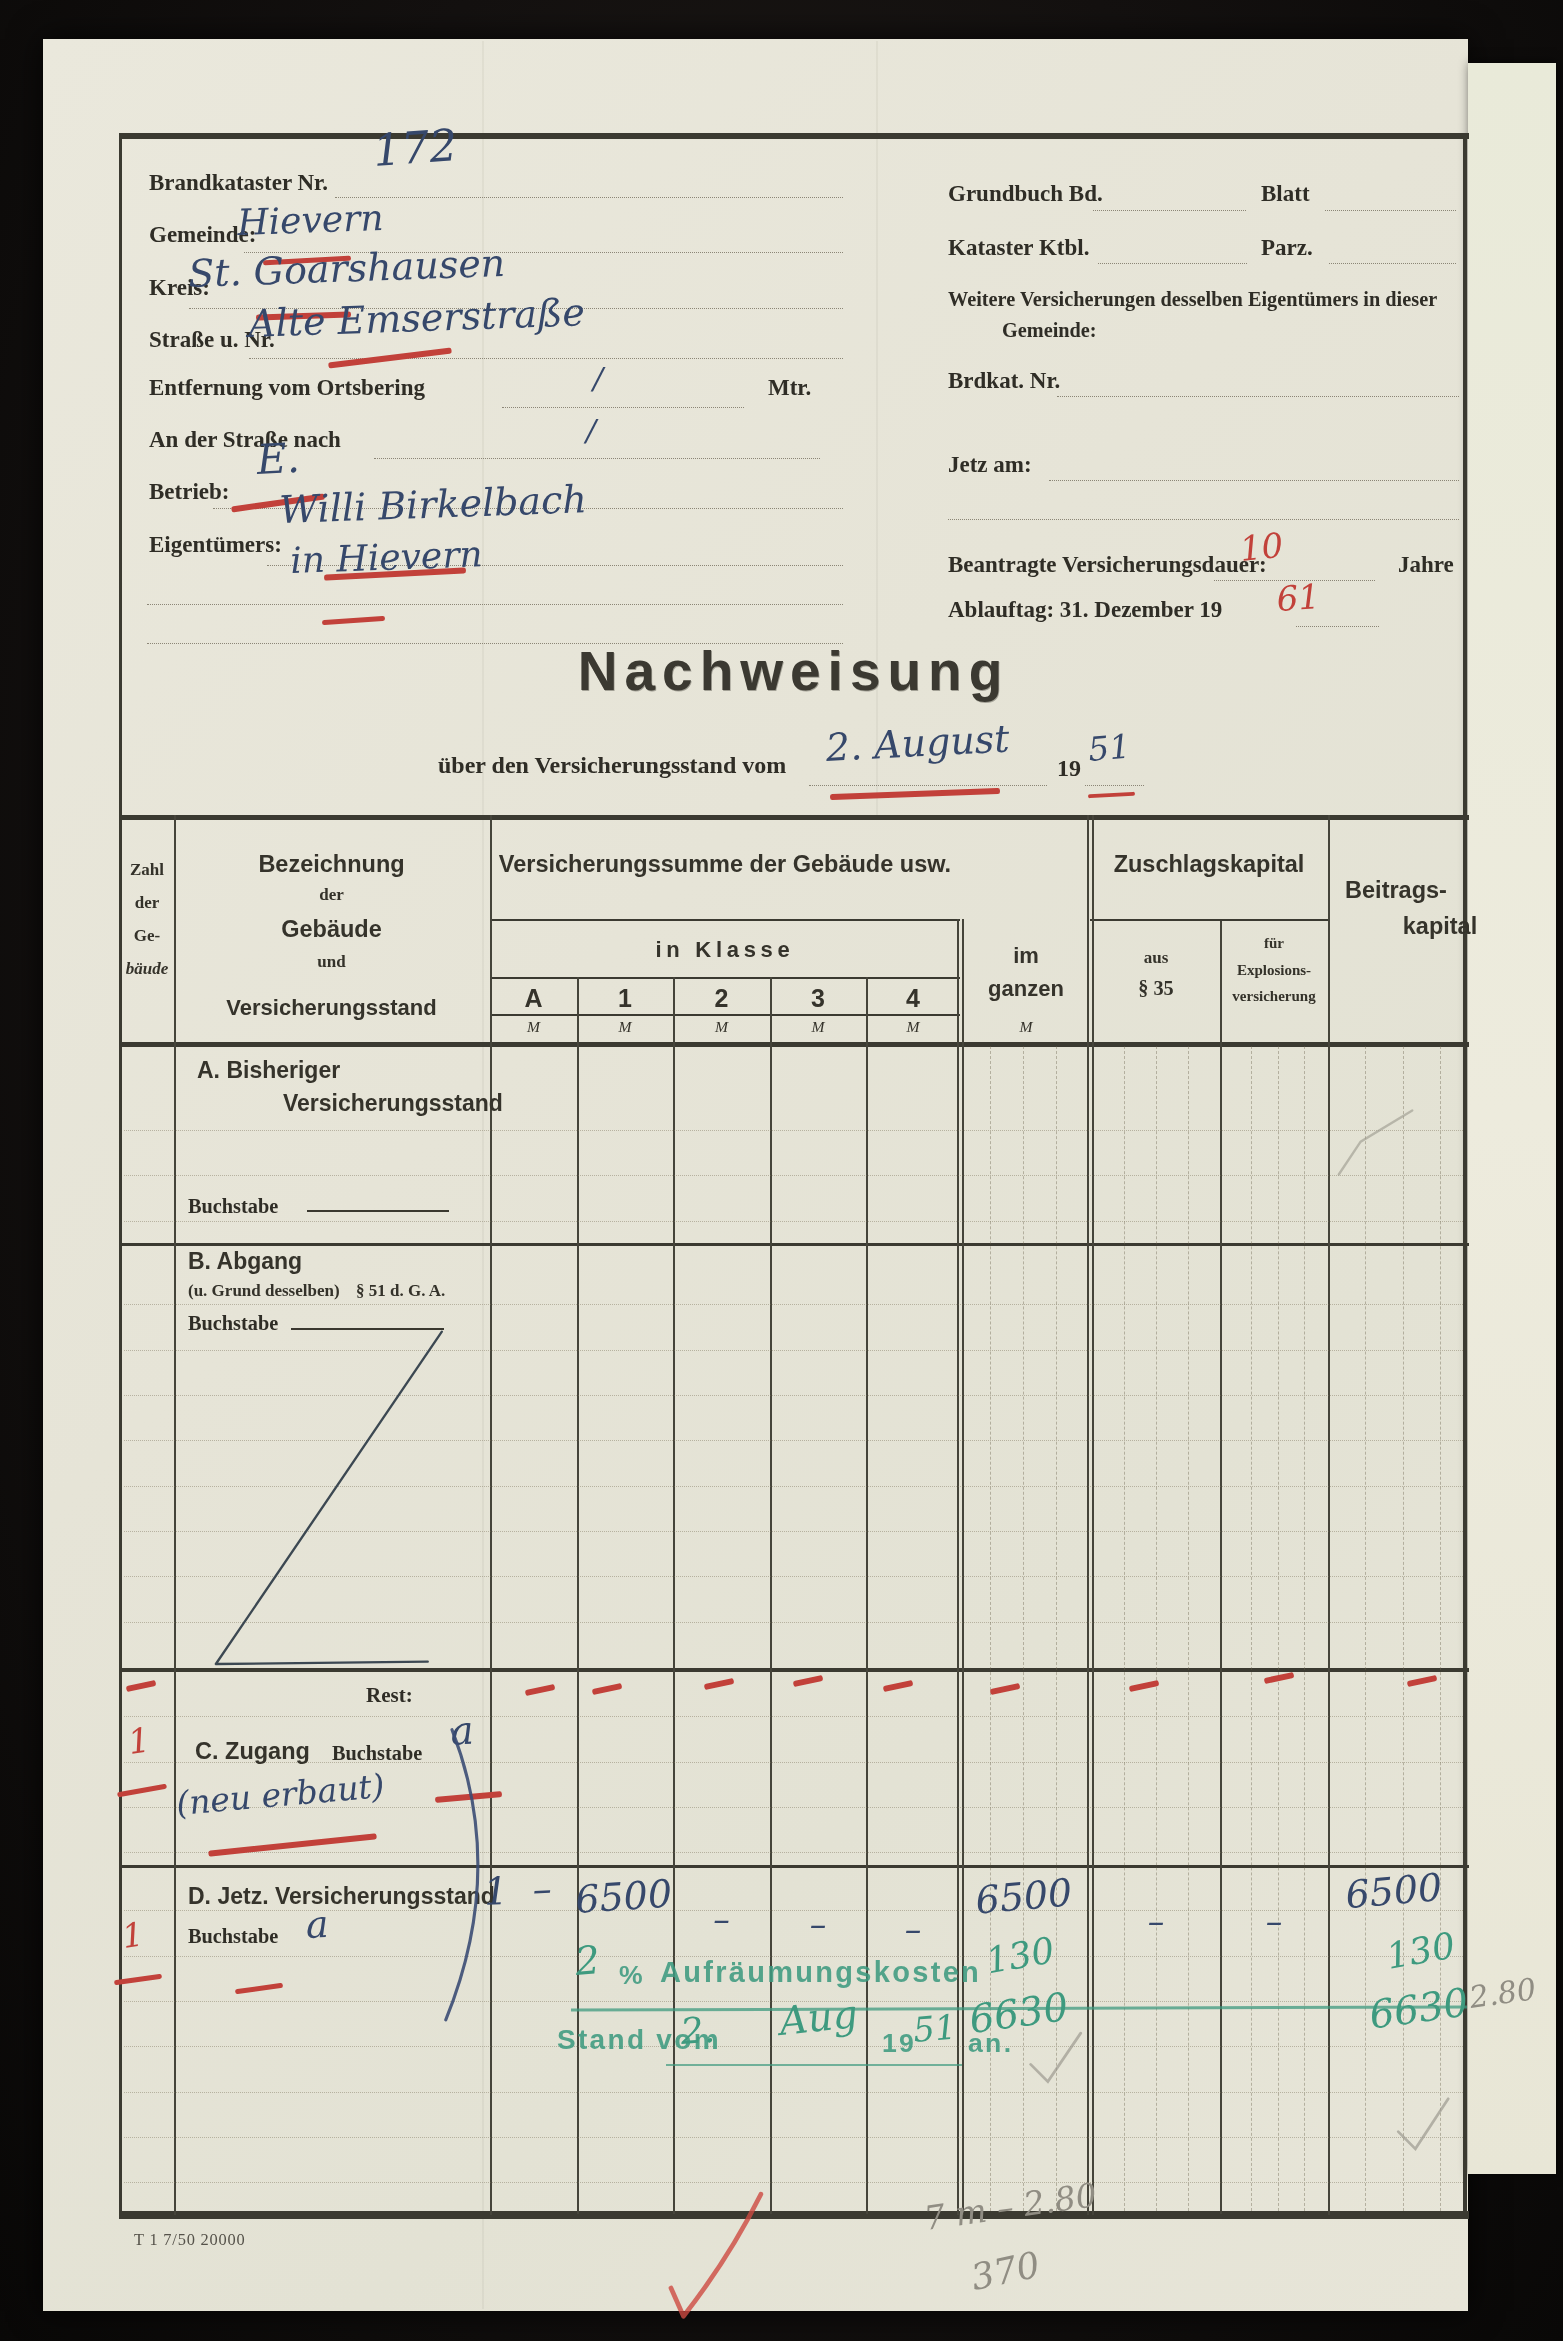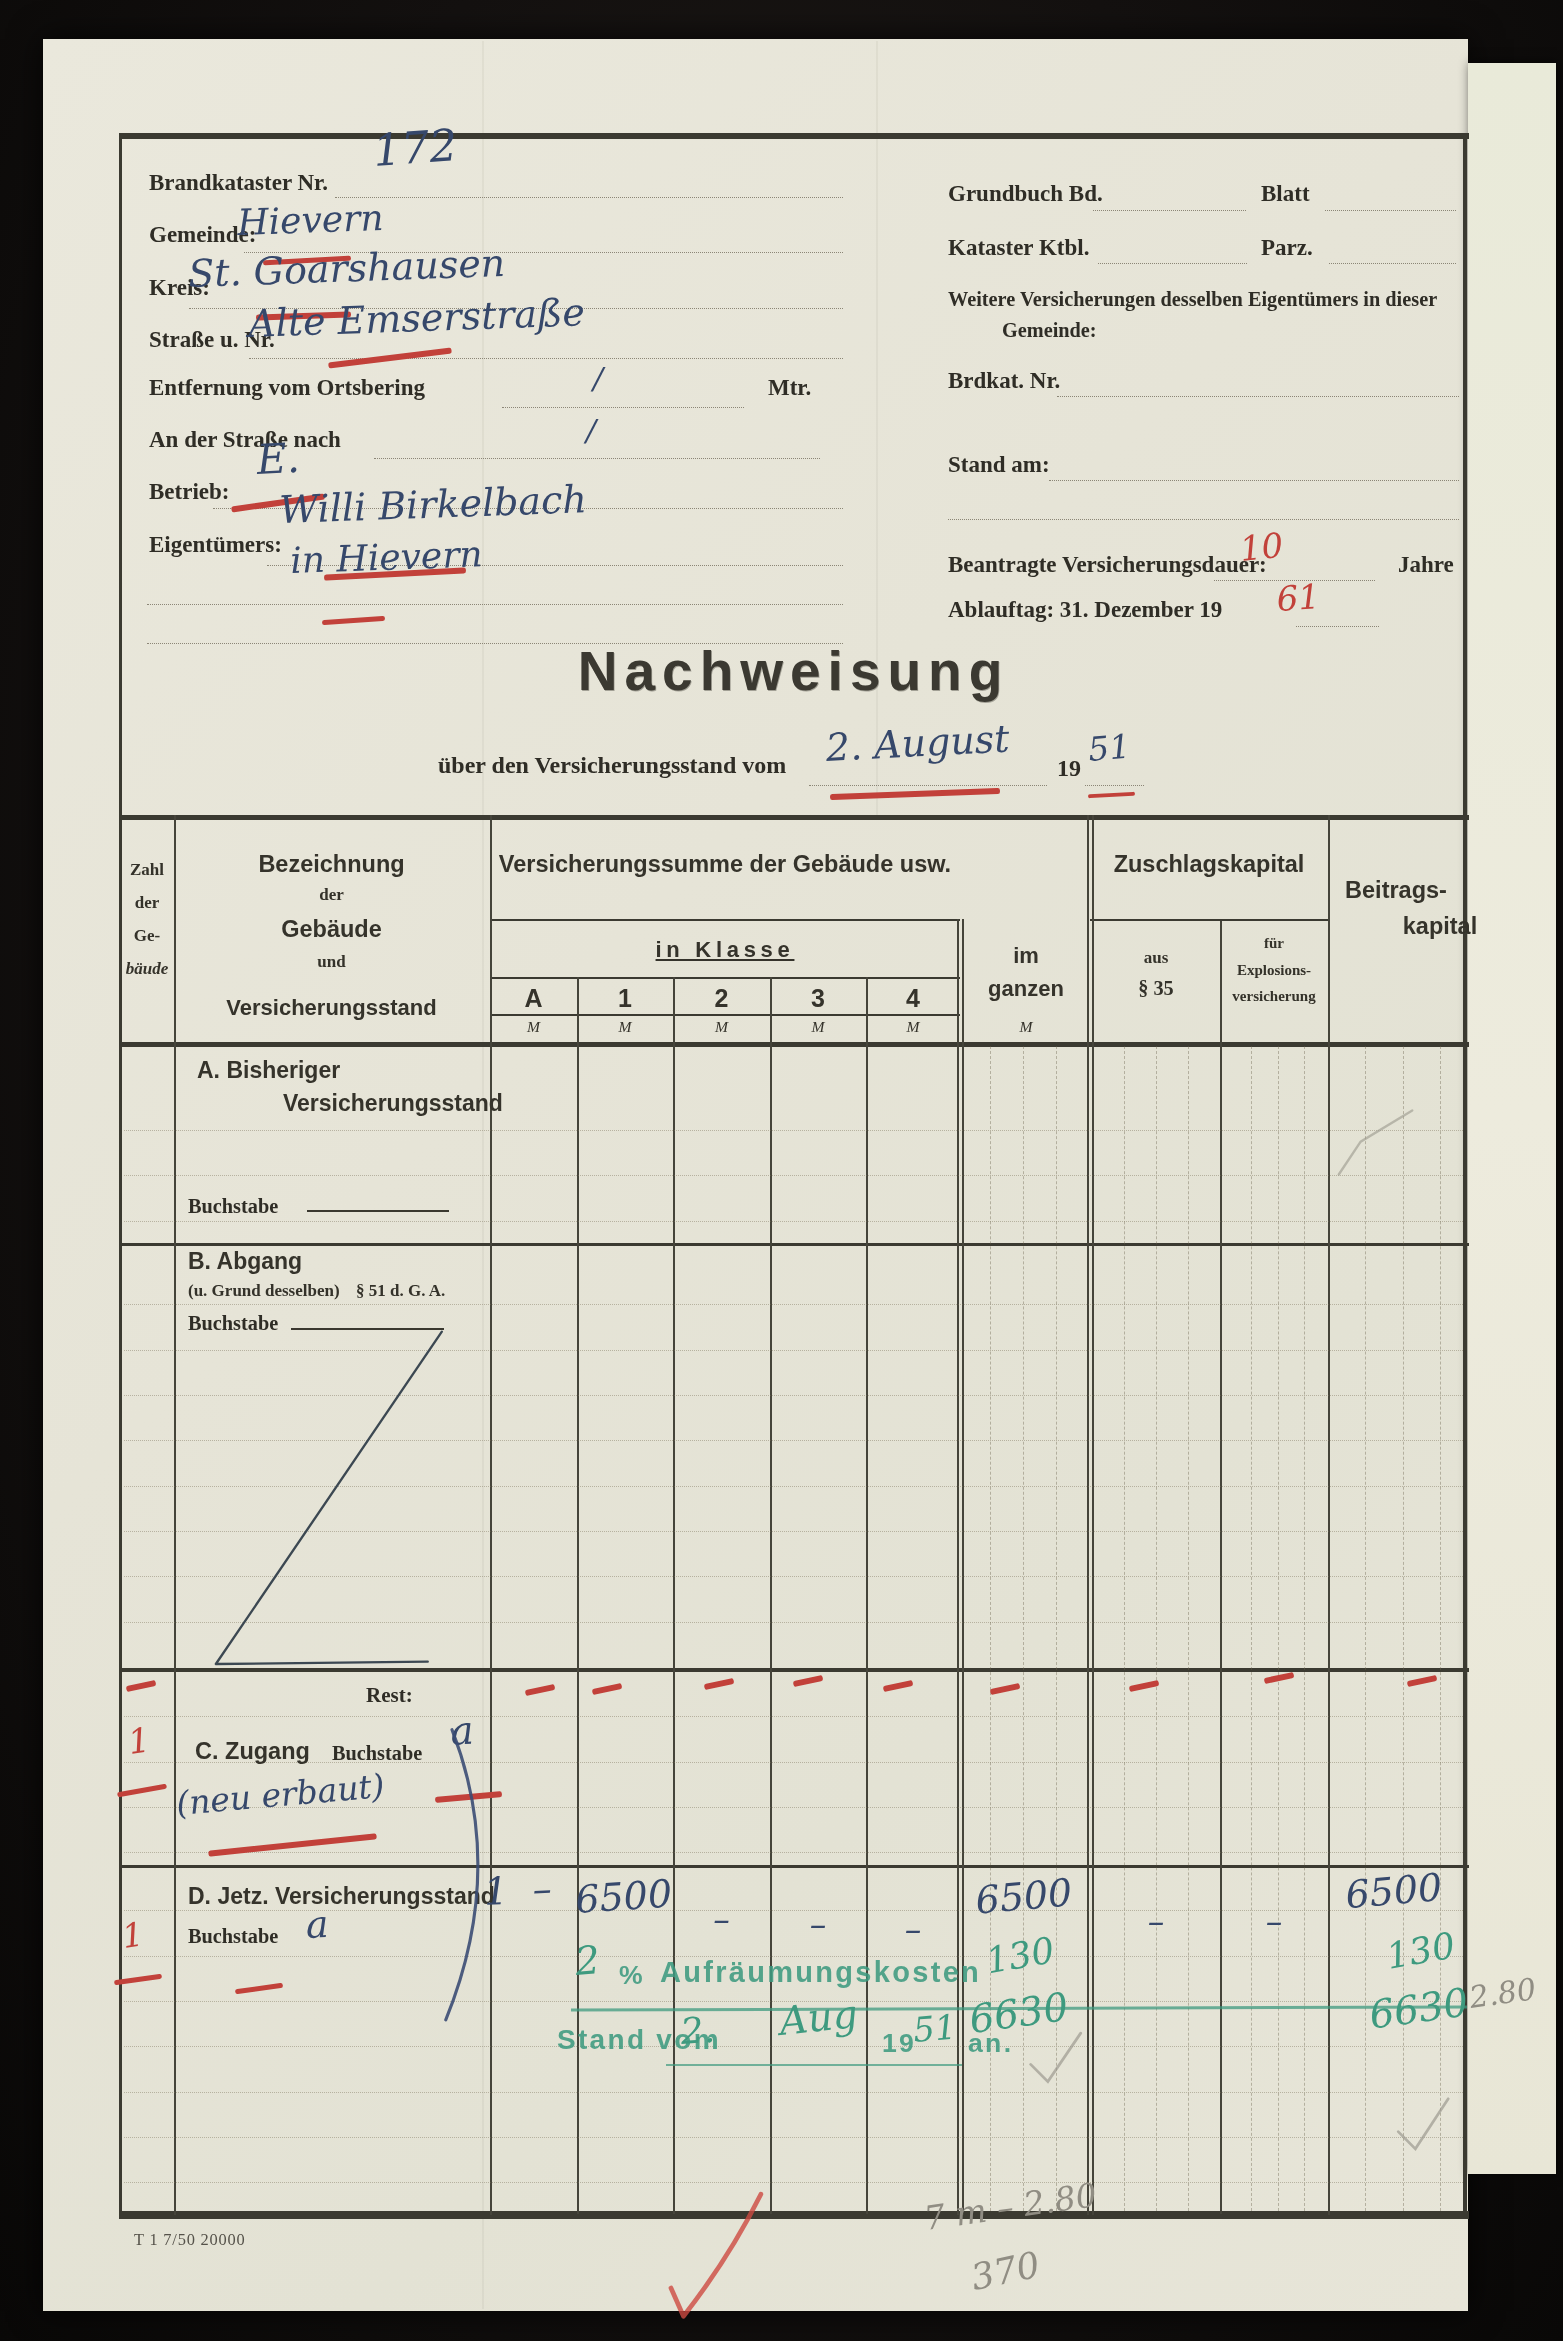--- a/index.html
+++ b/index.html
@@ -99,21 +99,21 @@
   <div class="dot" style="left:1098px;top:263px;width:149px;"></div>
   <span class="lbl" style="left:1261px;top:235px;">Parz.</span>
   <div class="dot" style="left:1329px;top:263px;width:127px;"></div>
 
   <span class="lbl" style="left:948px;top:288px;font-size:20.3px;">Weitere Versicherungen desselben Eigentümers in dieser</span>
   <span class="lbl" style="left:1002px;top:319px;font-size:20.3px;">Gemeinde:</span>
 
   <span class="lbl" style="left:948px;top:368px;">Brdkat. Nr.</span>
   <div class="dot" style="left:1057px;top:396px;width:402px;"></div>
 
-  <span class="lbl" style="left:948px;top:452px;">Stand am:</span>
+  <span class="lbl" style="left:948px;top:452px;">Jetz am:</span>
   <div class="dot" style="left:1049px;top:480px;width:410px;"></div>
   <div class="dot" style="left:948px;top:519px;width:511px;"></div>
 
   <span class="lbl" style="left:948px;top:552px;">Beantragte Versicherungsdauer:</span>
   <div class="dot" style="left:1214px;top:580px;width:161px;"></div>
   <span class="hwred" style="left:1242px;top:529px;font-size:34px;transform:rotate(-6deg);">10</span>
   <span class="lbl" style="left:1398px;top:552px;">Jahre</span>
 
   <span class="lbl" style="left:948px;top:597px;">Ablauftag: 31. Dezember 19</span>
   <span class="hwred" style="left:1278px;top:579px;font-size:34px;transform:rotate(-4deg);">61</span>
@@ -194,21 +194,21 @@
   <div class="lbl-sm ctr" style="left:121px;top:926px;width:52px;">Ge-</div>
   <div class="lbl-sm ctr" style="left:121px;top:959px;width:52px;font-style:italic;">bäude</div>
 
   <div class="blbl ctr" style="left:175px;top:851px;width:313px;font-size:23.5px;">Bezeichnung</div>
   <div class="lbl-sm ctr" style="left:175px;top:885px;width:313px;">der</div>
   <div class="blbl ctr" style="left:175px;top:916px;width:313px;font-size:23.5px;">Gebäude</div>
   <div class="lbl-sm ctr" style="left:175px;top:952px;width:313px;">und</div>
   <div class="blbl ctr" style="left:175px;top:995px;width:313px;font-size:22px;">Versicherungsstand</div>
 
   <div class="blbl ctr" style="left:490px;top:851px;width:470px;font-size:23.5px;">Versicherungssumme der Gebäude usw.</div>
-  <div class="blbl ctr" style="left:490px;top:937px;width:470px;font-size:22px;letter-spacing:4.7px;text-decoration:underline;">in Klasse</div>
+  <div class="blbl ctr" style="left:490px;top:937px;width:470px;font-size:22px;letter-spacing:4.7px;">in Klasse</div>
 
   <div class="blbl ctr" style="left:490px;top:984px;width:87px;font-size:25px;">A</div>
   <div class="blbl ctr" style="left:577px;top:984px;width:96px;font-size:25px;">1</div>
   <div class="blbl ctr" style="left:673px;top:984px;width:97px;font-size:25px;">2</div>
   <div class="blbl ctr" style="left:770px;top:984px;width:96px;font-size:25px;">3</div>
   <div class="blbl ctr" style="left:866px;top:984px;width:94px;font-size:25px;">4</div>
 
   <div class="blbl ctr" style="left:962px;top:943px;width:128px;font-size:22px;">im</div>
   <div class="blbl ctr" style="left:962px;top:976px;width:128px;font-size:22px;">ganzen</div>
 

